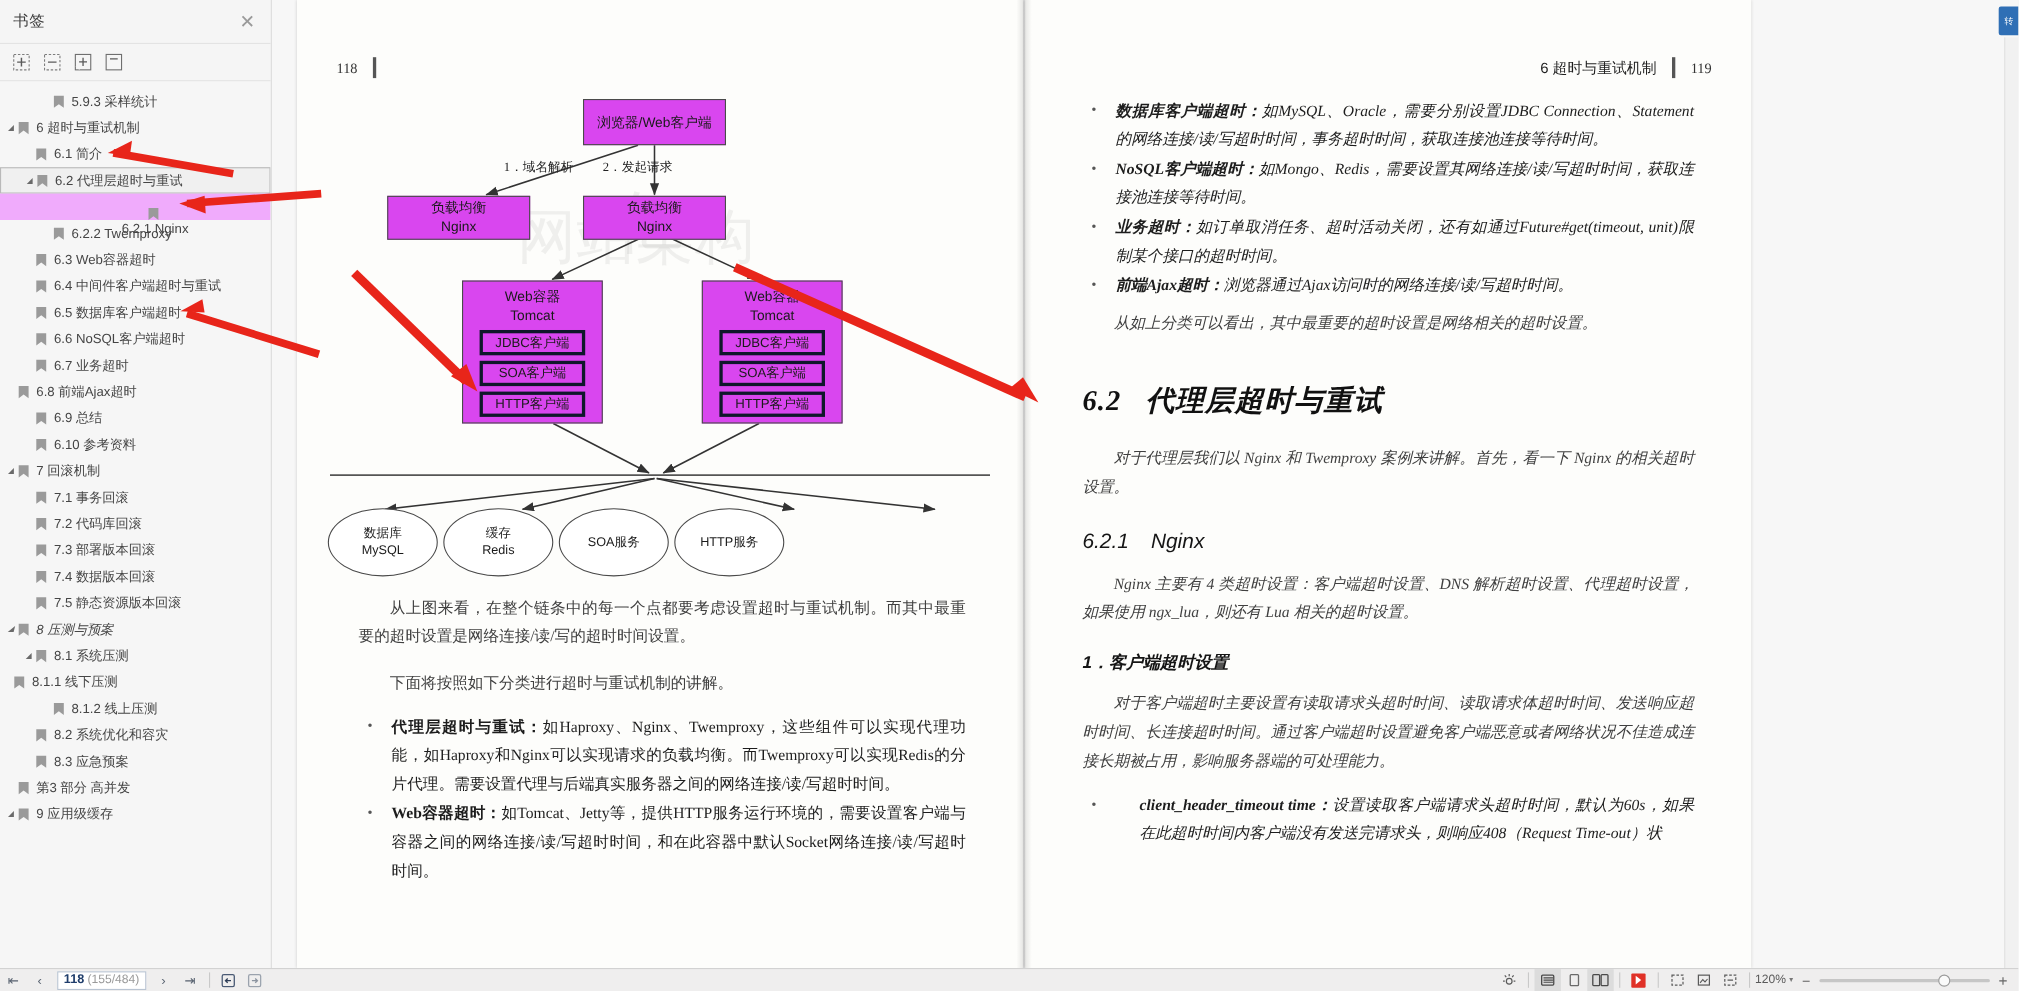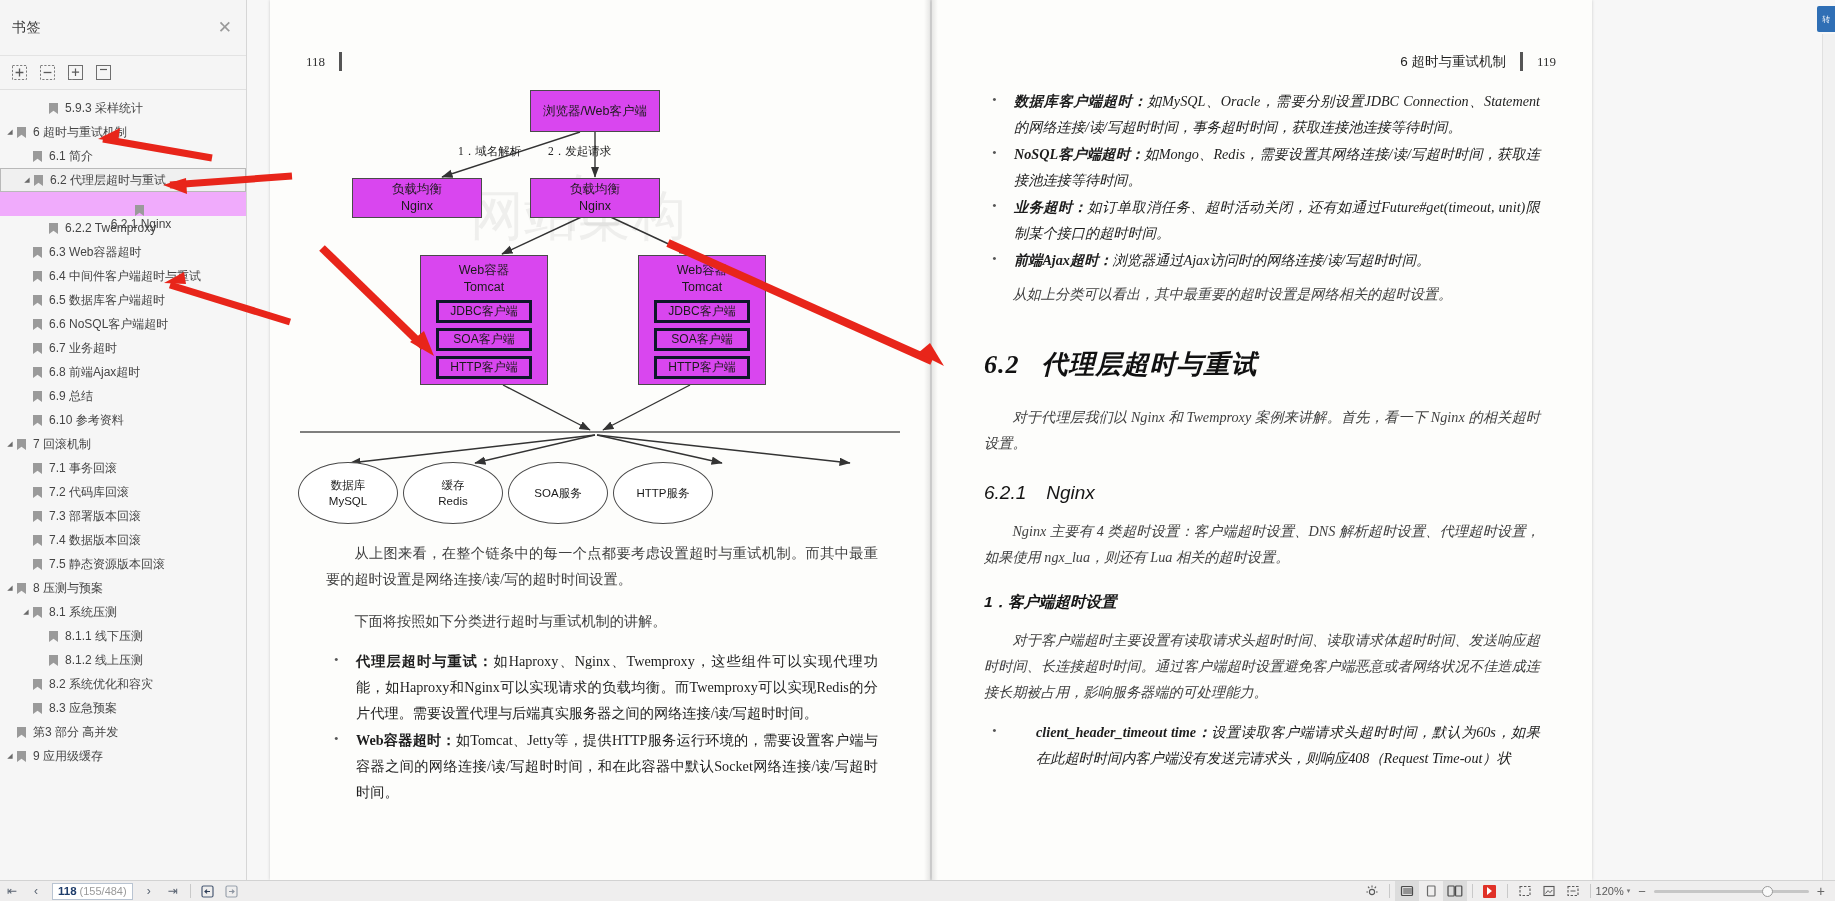--- a/index.html
+++ b/index.html
@@ -11,21 +11,21 @@
   }
   #app { position: relative; width: 1835px; height: 901px; background: #f7f7f7; }
 
   
   #sidebar {
     position: absolute; left: 0; top: 0; width: 247px; height: 880px;
     background: #f5f5f5; border-right: 1px solid #d6d6d6;
     display: flex; flex-direction: column;
   }
   #sb-header {
-    height: 56px; display: flex; align-items: center;
+    height: 40px; display: flex; align-items: center;
     padding: 0 10px 0 12px; border-bottom: 1px solid #e3e3e3;
     background: #f5f5f5;
     justify-content: flex-end;
   }
   #sb-title { font-size: 14px; color: #3c3c3c; letter-spacing: .5px; }
   #sb-close {
     margin-left: auto; font-size: 17px; color: #9a9a9a; cursor: pointer;
     line-height: 1; padding: 2px 4px;
   }
   #sb-toolbar {
@@ -318,21 +318,21 @@
         </div>
         <div class="tree-row" style="padding-left: 20px;">
           <span class="twisty"></span>
           <span class="bm-icon">
             <svg width="11" height="13" viewBox="0 0 11 13">
               <path d="M1 1h9v11l-4.5-3.3L1 12z" fill="#9a9a9a"></path>
             </svg>
           </span>
           <span class="tree-label">6.7 业务超时</span>
         </div>
-        <div class="tree-row" style="padding-left: 20px;">
+        <div class="tree-row" style="padding-left: 4px;">
           <span class="twisty"></span>
           <span class="bm-icon">
             <svg width="11" height="13" viewBox="0 0 11 13">
               <path d="M1 1h9v11l-4.5-3.3L1 12z" fill="#9a9a9a"></path>
             </svg>
           </span>
           <span class="tree-label">6.8 前端Ajax超时</span>
         </div>
         <div class="tree-row" style="padding-left: 20px;">
           <span class="twisty"></span>
@@ -399,39 +399,39 @@
         </div>
         <div class="tree-row" style="padding-left: 20px;">
           <span class="twisty"></span>
           <span class="bm-icon">
             <svg width="11" height="13" viewBox="0 0 11 13">
               <path d="M1 1h9v11l-4.5-3.3L1 12z" fill="#9a9a9a"></path>
             </svg>
           </span>
           <span class="tree-label">7.5 静态资源版本回滚</span>
         </div>
-        <div class="tree-row" style="padding-left: 4px;">
+        <div class="tree-row" style="padding-left: 4px; font-style: italic;">
           <span class="twisty">◢</span>
           <span class="bm-icon">
             <svg width="11" height="13" viewBox="0 0 11 13">
               <path d="M1 1h9v11l-4.5-3.3L1 12z" fill="#9a9a9a"></path>
             </svg>
           </span>
           <span class="tree-label">8 压测与预案</span>
         </div>
         <div class="tree-row" style="padding-left: 20px;">
           <span class="twisty">◢</span>
           <span class="bm-icon">
             <svg width="11" height="13" viewBox="0 0 11 13">
               <path d="M1 1h9v11l-4.5-3.3L1 12z" fill="#9a9a9a"></path>
             </svg>
           </span>
           <span class="tree-label">8.1 系统压测</span>
         </div>
-        <div class="tree-row" style="padding-left: 36px; text-align: right;">
+        <div class="tree-row" style=" text-align: right;">
           <span class="twisty"></span>
           <span class="bm-icon">
             <svg width="11" height="13" viewBox="0 0 11 13">
               <path d="M1 1h9v11l-4.5-3.3L1 12z" fill="#9a9a9a"></path>
             </svg>
           </span>
           <span class="tree-label">8.1.1 线下压测</span>
         </div>
         <div class="tree-row" style="padding-left: 36px;">
           <span class="twisty"></span>

